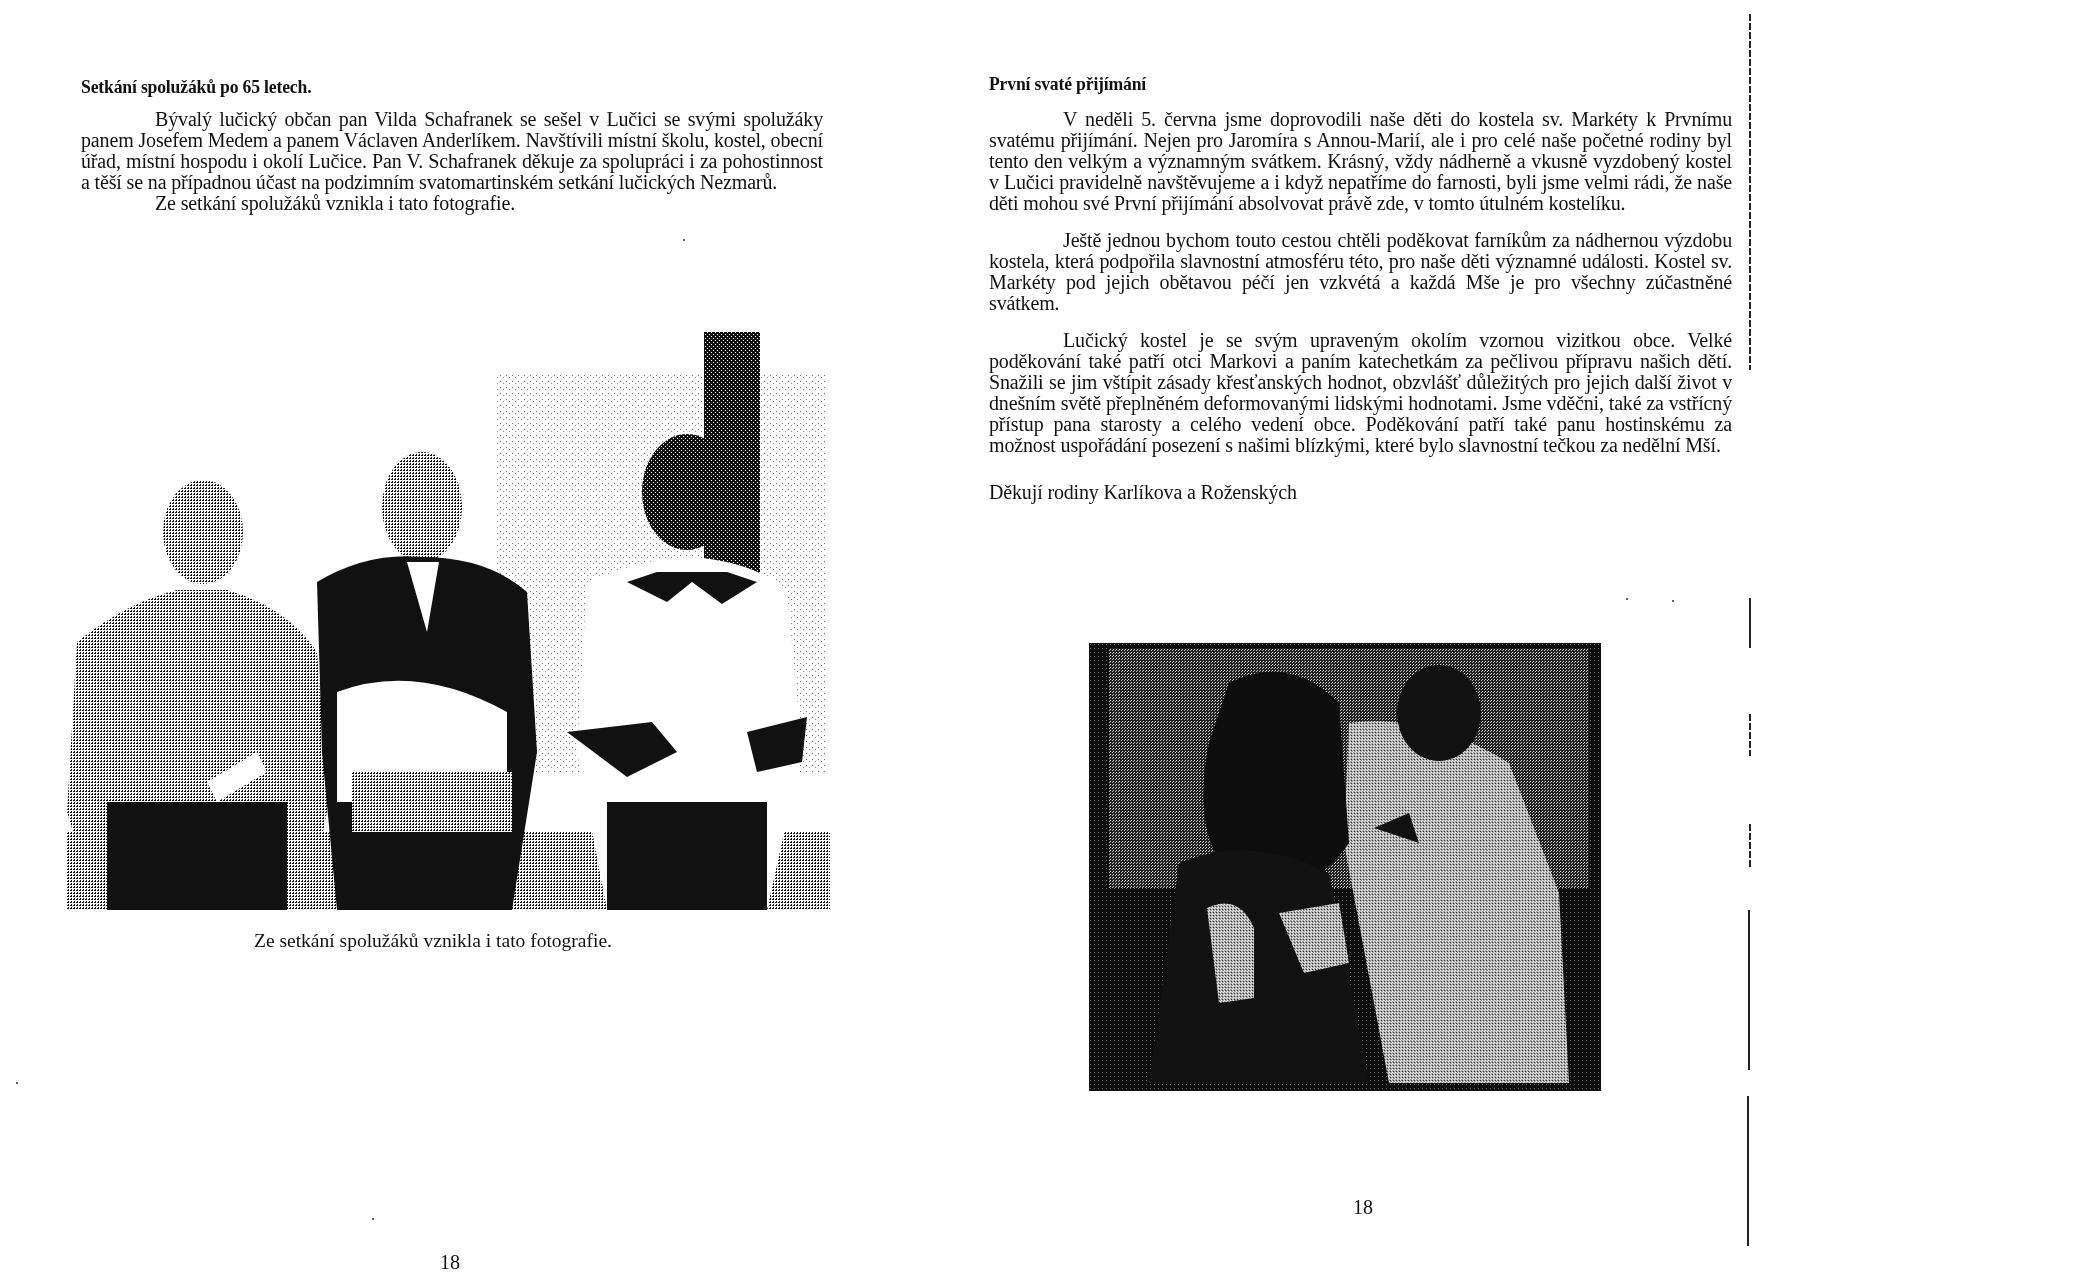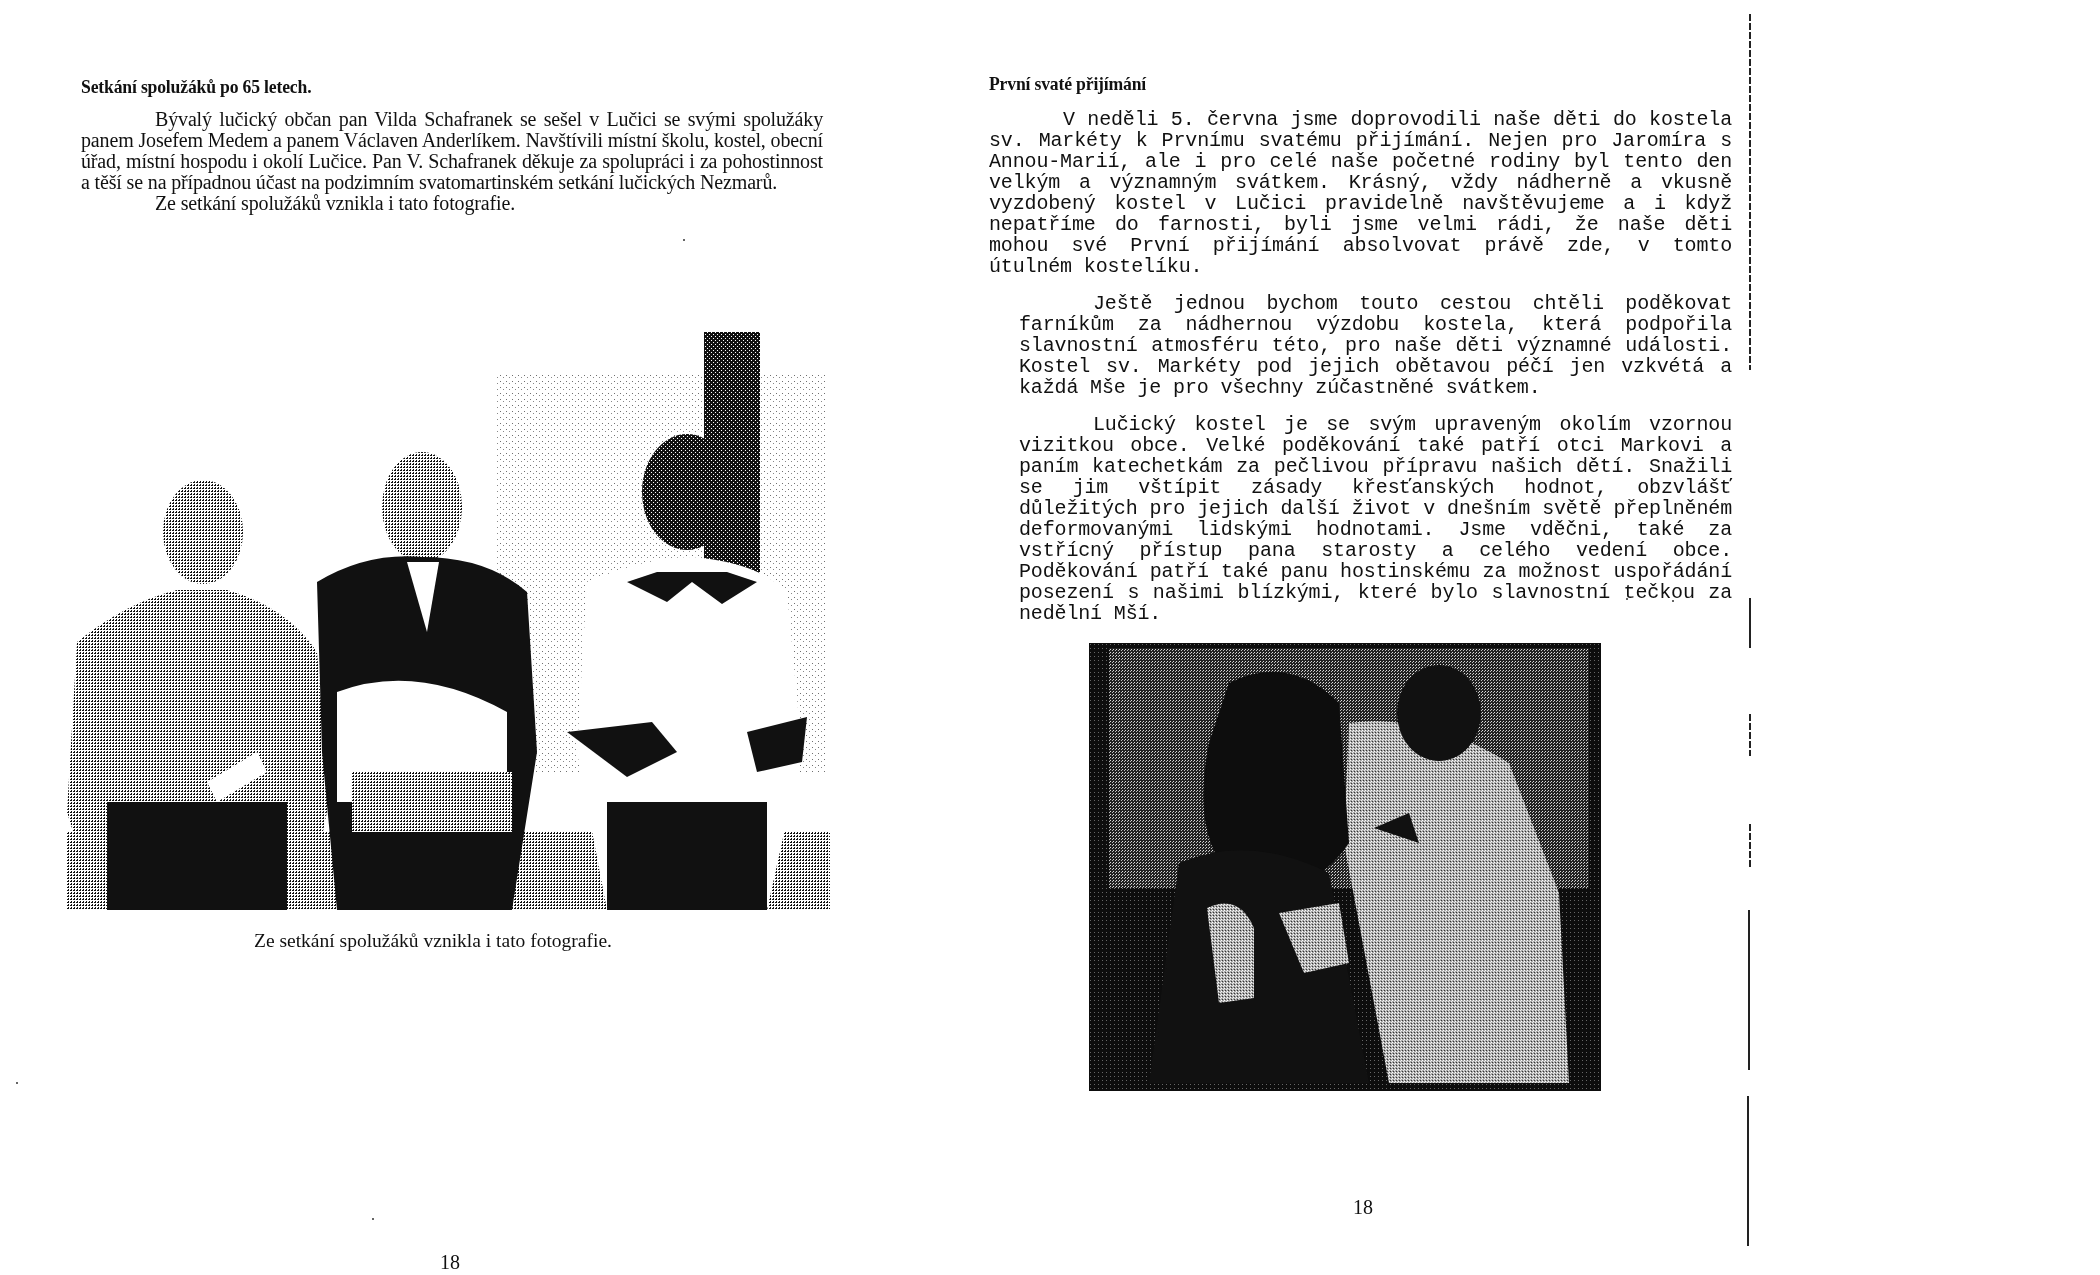--- a/index.html
+++ b/index.html
@@ -14,21 +14,21 @@
 
   .heading {
     position: absolute; font-weight: bold; font-size: 19px; letter-spacing: -0.2px;
     transform: scaleX(0.93); transform-origin: left top; white-space: nowrap;
   }
   .body-text {
     position: absolute; font-size: 20px; line-height: 21px;
     text-align: justify; letter-spacing: -0.15px;
   }
   .body-text p { margin: 0; text-indent: 74px; }
-  .body-text p.gap { margin-top: 16px; margin-left: 30px; }
+  .body-text p.gap { margin-top: 16px; }
   .body-text p.noindent { text-indent: 0; }
 
   .photo { position: absolute; background: #ffffff; overflow: hidden; }
   .photo svg { display: block; width: 100%; height: 100%; }
 
   .caption { position: absolute; font-size: 19.5px; white-space: nowrap; }
   .page-number { position: absolute; font-size: 20px; }
 
   .dashed-line {
     position: absolute; width: 2px; background: repeating-linear-gradient(
@@ -100,24 +100,25 @@
   <div class="caption" style="left:254px; top:930px;">Ze setkání spolužáků vznikla i tato fotografie.</div>
 
   <div class="page-number" style="left:440px; top:1251px;">18</div>
   <span class="speck" style="left:372px; top:1218px;"></span>
   <span class="speck" style="left:16px; top:1082px;"></span>
 </div>
 
 <div class="page page-right">
   <div class="heading" style="left:53px; top:73px;">První svaté přijímání</div>
 
-  <div class="body-text" style="left:53px; top:109px; width:743px;font-family:Liberation Mono, monospace;">
+  <div class="body-text" style="left:53px; top:109px; width:743px;">
     <p>V neděli 5. června jsme doprovodili naše děti do kostela sv. Markéty k Prvnímu svatému přijímání. Nejen pro Jaromíra s Annou-Marií, ale i pro celé naše početné rodiny byl tento den velkým a významným svátkem. Krásný, vždy nádherně a vkusně vyzdobený kostel v Lučici pravidelně navštěvujeme a i když nepatříme do farnosti, byli jsme velmi rádi, že naše děti mohou své První přijímání absolvovat právě zde, v tomto útulném kostelíku.</p>
     <p class="gap">Ještě jednou bychom touto cestou chtěli poděkovat farníkům za nádhernou výzdobu kostela, která podpořila slavnostní atmosféru této, pro naše děti významné události. Kostel sv. Markéty pod jejich obětavou péčí jen vzkvétá a každá Mše je pro všechny zúčastněné svátkem.</p>
     <p class="gap">Lučický kostel je se svým upraveným okolím vzornou vizitkou obce. Velké poděkování také patří otci Markovi a paním katechetkám za pečlivou přípravu našich dětí. Snažili se jim vštípit zásady křesťanských hodnot, obzvlášť důležitých pro jejich další život v dnešním světě přeplněném deformovanými lidskými hodnotami. Jsme vděčni, také za vstřícný přístup pana starosty a celého vedení obce. Poděkování patří také panu hostinskému za možnost uspořádání posezení s našimi blízkými, které bylo slavnostní tečkou za nedělní Mší.</p>
+    <p class="gap noindent" style="margin-top:26px;">Děkují rodiny Karlíkova a Roženských</p>
   </div>
 
   <span class="speck" style="left:1636px; top:600px; margin-left:-900px;"></span>
 
   <div class="photo" style="left:153px; top:643px; width:512px; height:448px;">
     <svg viewBox="0 0 512 448" preserveAspectRatio="none">
       <defs>
         <pattern id="rDark" width="4" height="4" patternUnits="userSpaceOnUse">
           <rect width="4" height="4" fill="#0d0d0d"></rect>
           <rect x="1" y="1" width="1" height="1" fill="#666"></rect>

